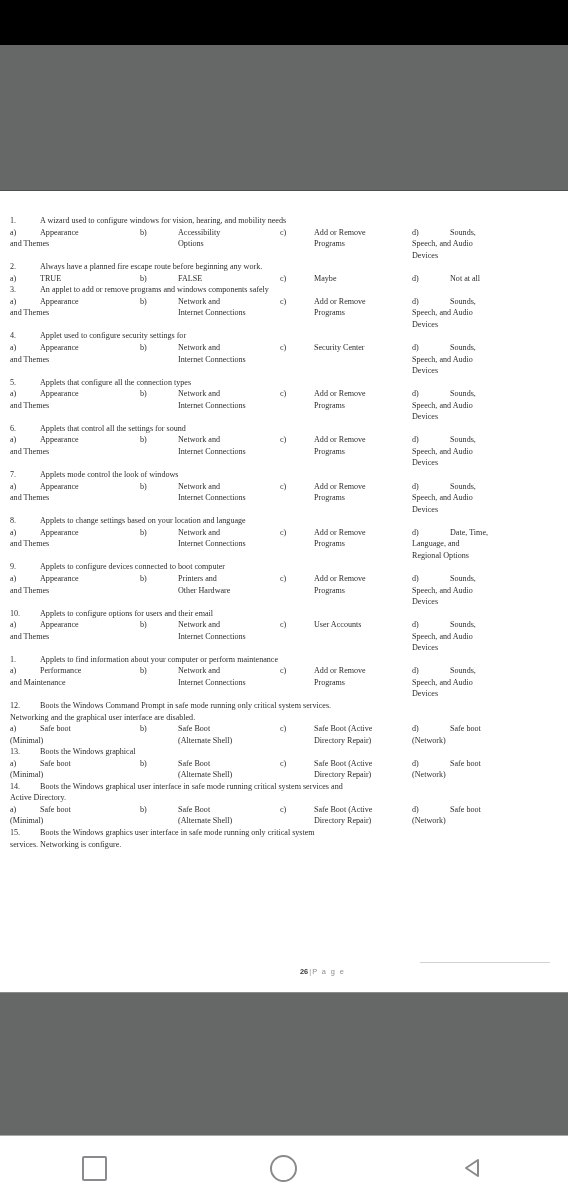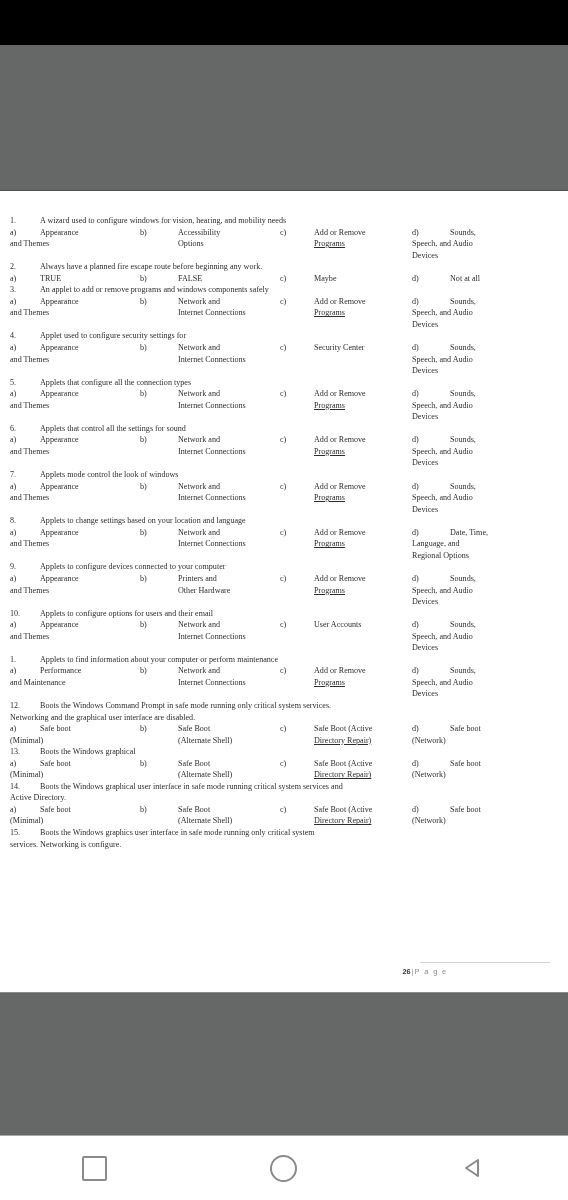--- a/index.html
+++ b/index.html
@@ -111,35 +111,35 @@
   }
   .cont-cell {
     box-sizing: border-box;
     padding-right: 3px;
   }
   .cont-cell.c-a { width: 130px; flex: 0 0 130px; }
   .cont-cell.c-b { width: 140px; flex: 0 0 140px; }
   .cont-cell.c-c { width: 132px; flex: 0 0 132px; }
   .cont-cell.c-d { width: 143px; flex: 0 0 143px; }
   .cont-cell.indent-b { padding-left: 38px; }
-  .cont-cell.indent-c { padding-left: 34px; text-decoration: underline; }
+  .cont-cell.indent-c { padding-left: 34px; }
   .cont-cell.indent-d { padding-left: 0px; }
 
   
   .full-line {
     display: block;
   }
 
   
   #page-footer {
     position: absolute;
     right: 18px;
     bottom: 16px;
     width: 250px;
-    text-align: center;
+    text-align: left;
   }
   #footer-rule {
     height: 1px;
     background: #d2d2d2;
     margin-bottom: 4px;
     margin-left: 120px;
   }
   #footer-text {
     font-family: "Liberation Sans", sans-serif;
     font-size: 7.4px;
@@ -457,21 +457,21 @@
           <div class="cont-cell c-d indent-d">Language, and</div>
         </div>
         <div class="cont-row">
           <div class="cont-cell c-a"></div>
           <div class="cont-cell c-b indent-b"></div>
           <div class="cont-cell c-c indent-c"></div>
           <div class="cont-cell c-d indent-d">Regional Options</div>
         </div>
         <div class="q-row">
           <span class="q-num">9.</span>
-          <span class="q-text">Applets to configure devices connected to your computer</span>
+          <span class="q-text">Applets to configure devices connected to boot computer</span>
         </div>
         <div class="opt-row">
           <div class="opt-cell c-a">
             <span class="opt-letter">a)</span>
             <span class="opt-label">Appearance</span>
           </div>
           <div class="opt-cell c-b">
             <span class="opt-letter">b)</span>
             <span class="opt-label">Printers and</span>
           </div>

